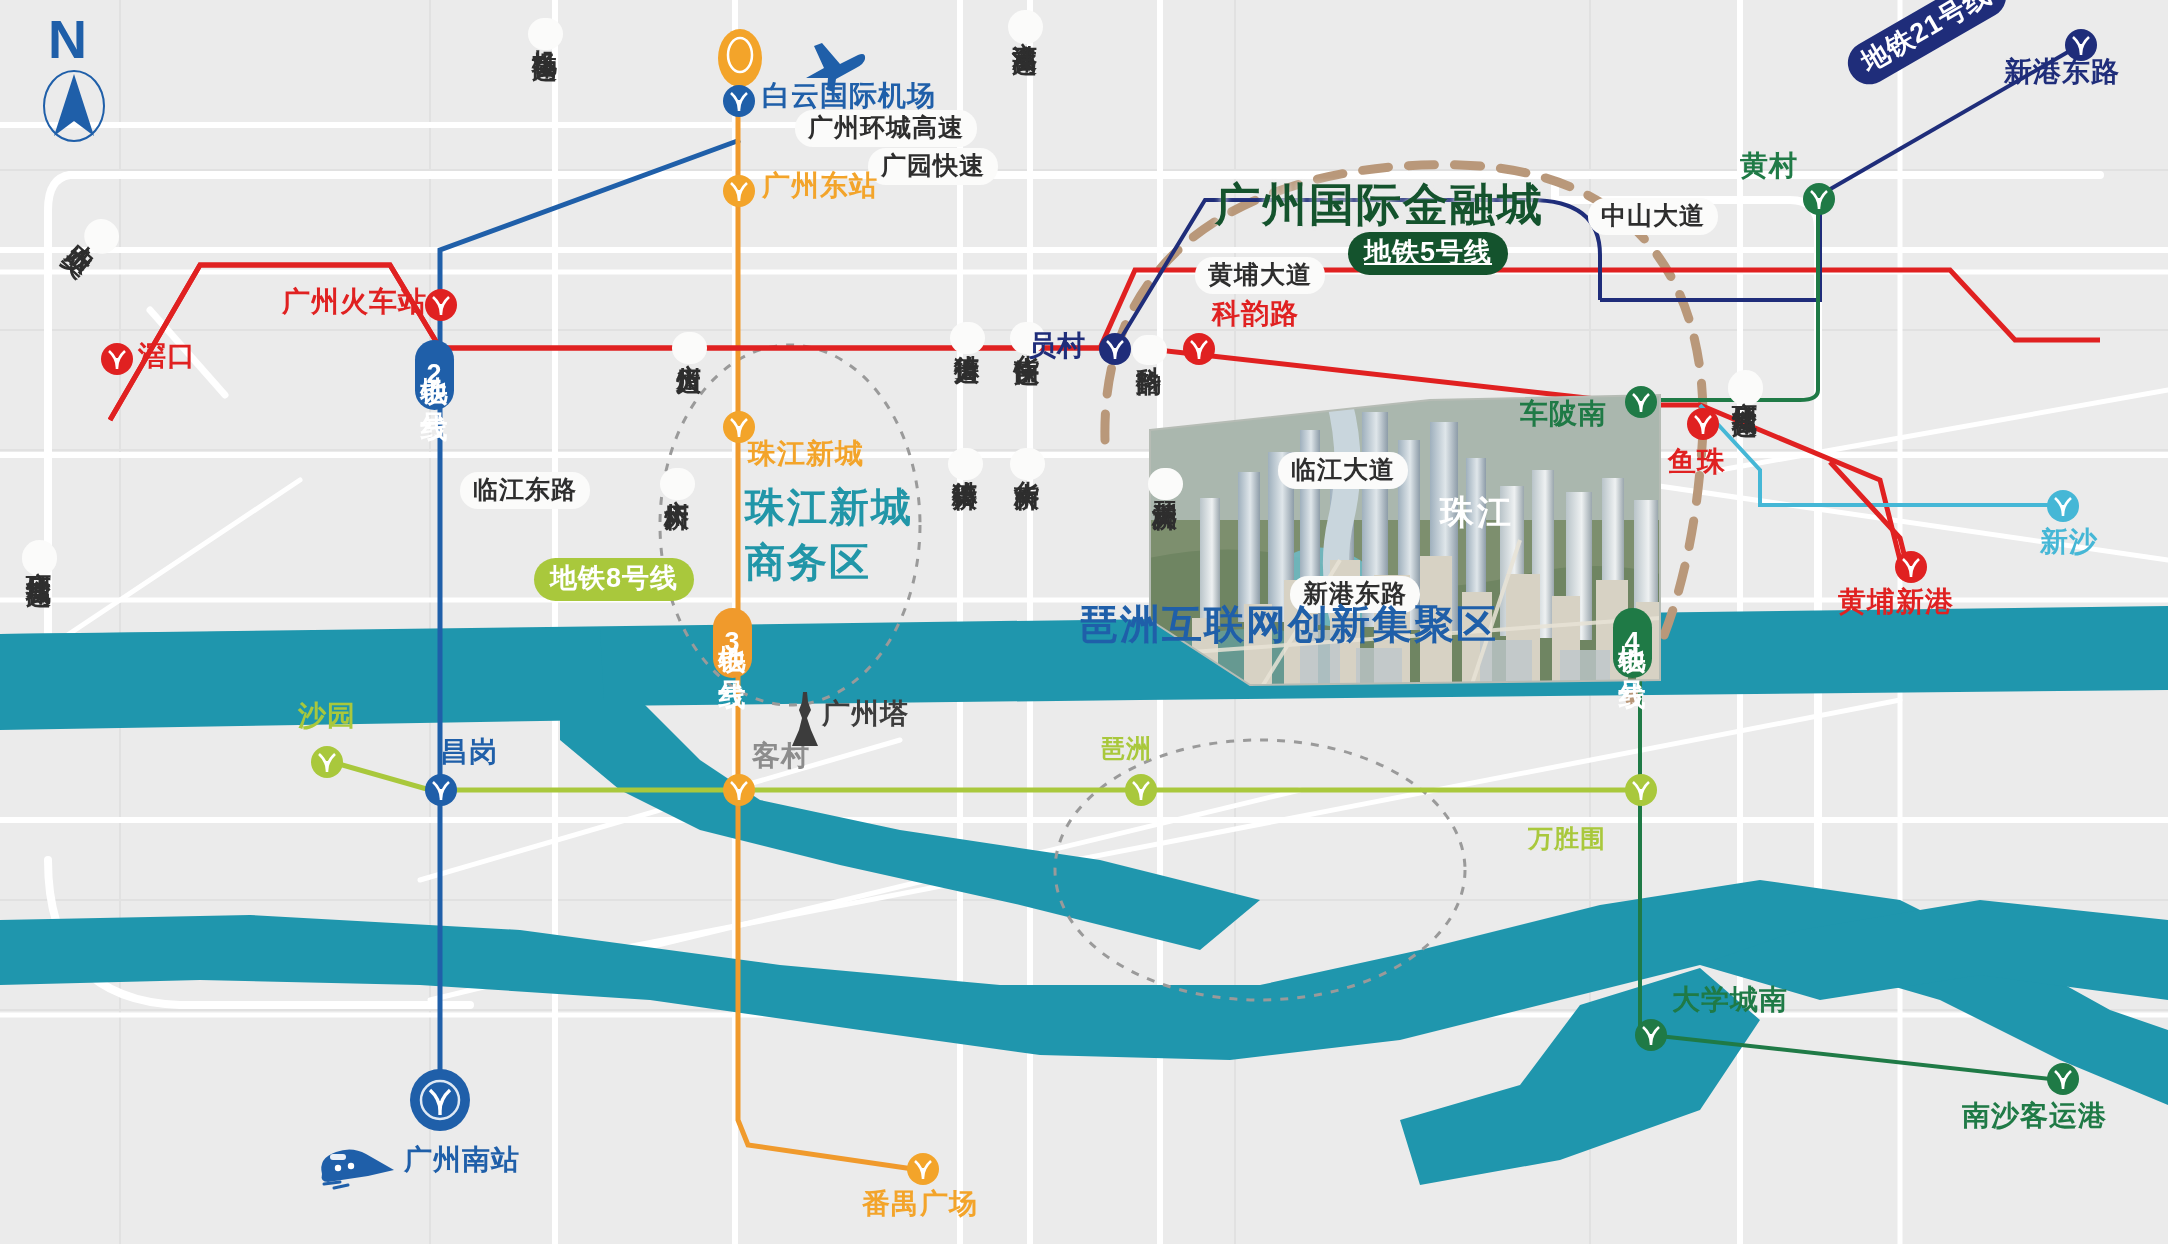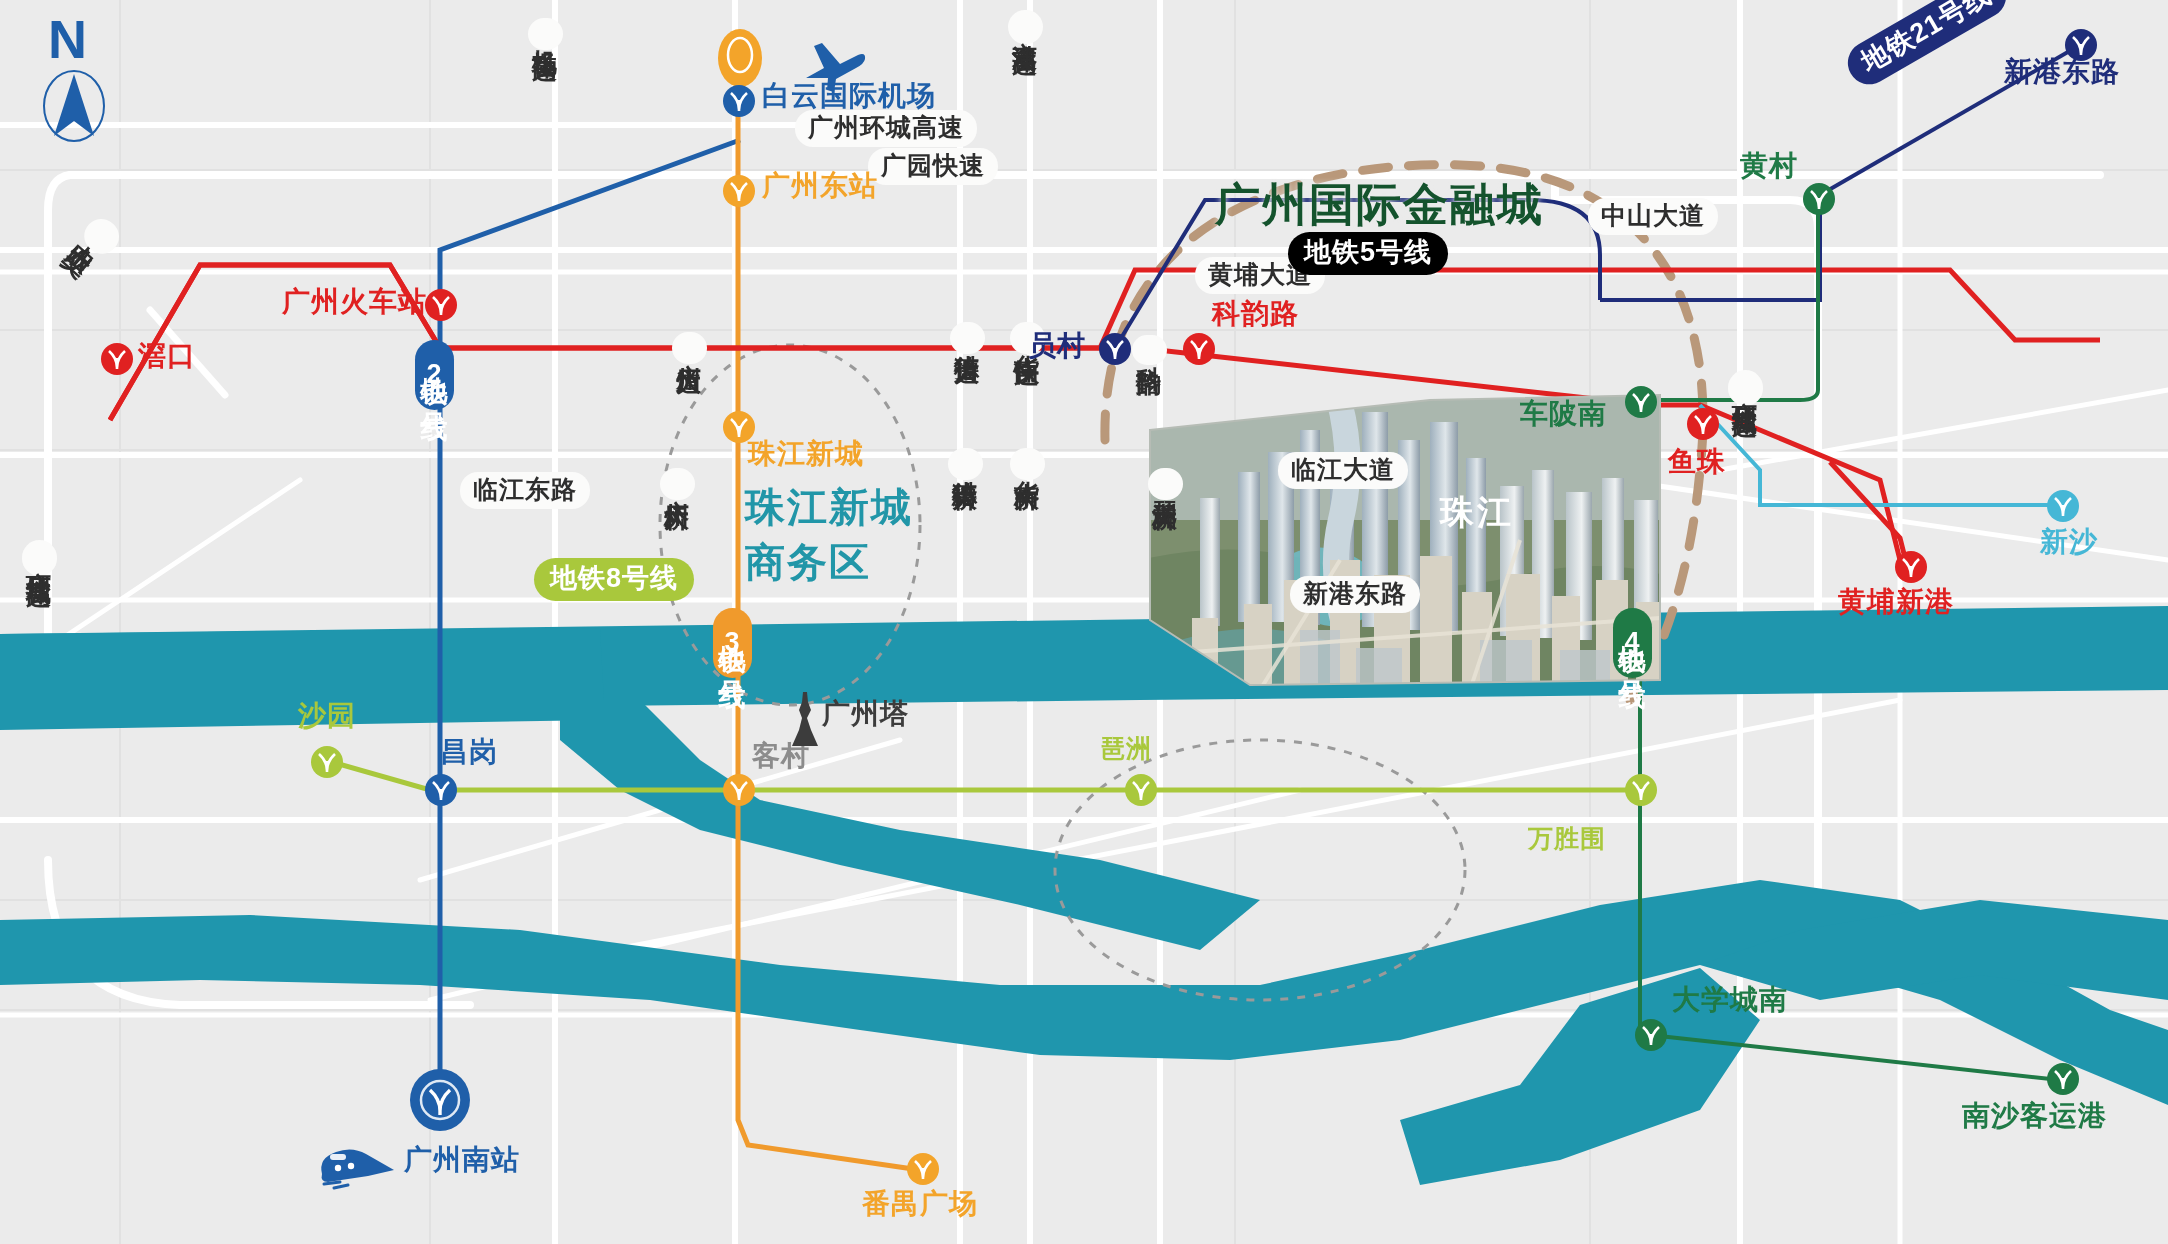--- a/index.html
+++ b/index.html
@@ -265,27 +265,28 @@
   <div class="lbl" style="left:100px;top:212px;transform:rotate(42deg);transform-origin:left top;">
     <span class="roadpill vert">中山八立交</span>
   </div>
 
   <div class="lbl areaname" style="left:1215px;top:182px;color:#14532d;font-size:45px;
        text-shadow:0 0 6px #ebebeb;">广州国际金融城</div>
 
   <div class="lbl areaname" style="left:745px;top:487px;color:#2196a8;font-size:40px;">珠江新城</div>
   <div class="lbl areaname" style="left:745px;top:542px;color:#2196a8;font-size:40px;">商务区</div>
 
+  <div class="lbl areaname" style="left:1078px;top:604px;color:#1f5fa9;font-size:40px;">琶洲互联网创新集聚区</div>
 
   <div class="lbl riverlabel" style="left:1440px;top:495px;">珠江</div>
 
   <div class="lbl linebadge vert" style="left:415px;top:340px;background:#1f5fa9;">地铁2号线</div>
   <div class="lbl linebadge vert" style="left:713px;top:608px;background:#f09a2c;">地铁3号线</div>
   <div class="lbl linebadge vert" style="left:1613px;top:608px;background:#1f7a46;">地铁4号线</div>
-  <div class="lbl linebadge" style="left:1288px;top:232px;background:#000000;">地铁5号线</div>
+  <div class="lbl linebadge" style="left:1348px;top:232px;background:#14532d;text-decoration:underline;">地铁5号线</div>
   <div class="lbl linebadge" style="left:534px;top:558px;background:#a9c83c;">地铁8号线</div>
   <div class="lbl" style="left:1840px;top:55px;transform:rotate(-30deg);transform-origin:left top;">
     <span class="linebadge" style="background:#1f2d7a;display:inline-block;">地铁21号线</span>
   </div>
 
   <svg class="metro-ic" style="left:718px;top:28px;" width="44" height="72" viewBox="0 0 44 72">
     <ellipse cx="22" cy="30" rx="22" ry="29" fill="#f3a42a"></ellipse>
     <ellipse cx="22" cy="27" rx="12" ry="17" fill="none" stroke="#fff" stroke-width="2.5"></ellipse>
   </svg>
   <svg class="metro-ic" style="left:1090px;top:20px;width:0;height:0"></svg>

